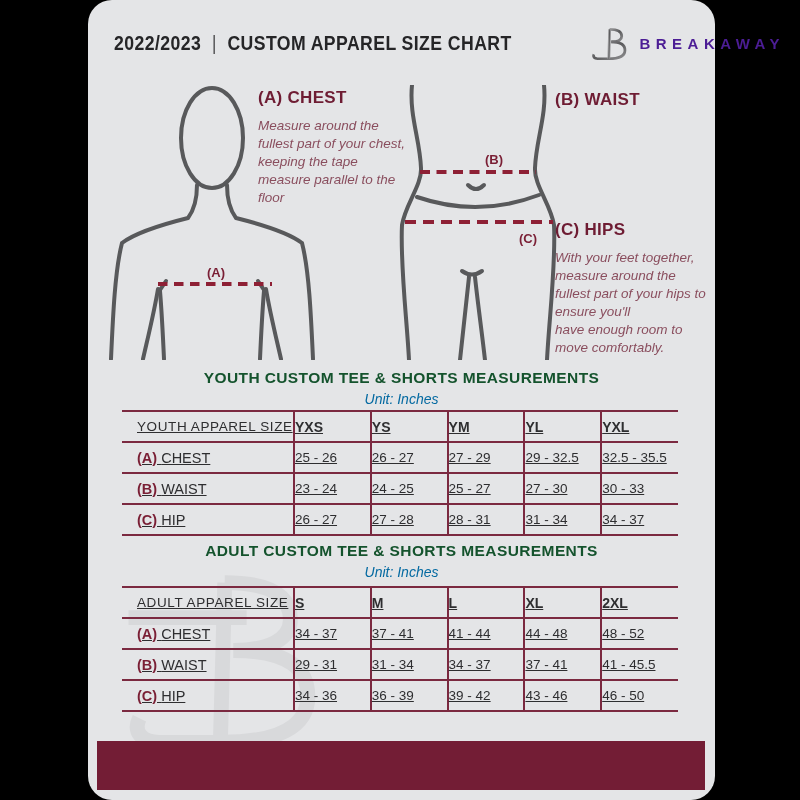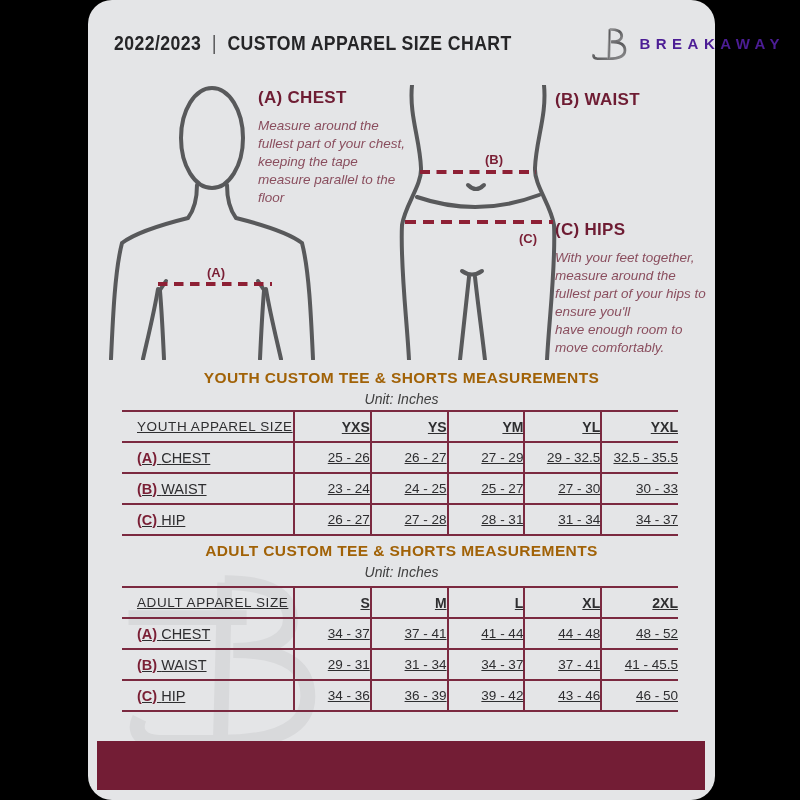--- a/index.html
+++ b/index.html
@@ -16,28 +16,28 @@
   .brand-text { font-size:15px; font-weight:bold; letter-spacing:5.5px; color:#4c1d95; }
 
   
   .fig { position:absolute; }
   .guide-block { position:absolute; width:156px; }
   .guide-h { font-size:17px; font-weight:bold; color:#6e1c33; letter-spacing:.3px; margin-bottom:9px; }
   .guide-p { font-size:13.5px; font-style:italic; color:#8a4e5e; line-height:1.33; white-space:pre-line; }
 
   
   .section-head { position:absolute; left:0; width:627px; text-align:center; }
-  .sec-title { font-size:15.5px; font-weight:bold; color:#a16207; letter-spacing:.4px; }
-  .sec-unit { font-size:14px; font-style:italic; color:#404040; margin-top:4px; }
+  .sec-title { font-size:15.5px; font-weight:bold; color:#14532d; letter-spacing:.4px; }
+  .sec-unit { font-size:14px; font-style:italic; color:#0369a1; margin-top:4px; }
 
   
   .size-table { position:absolute; left:34px; width:556px; border-collapse:collapse; table-layout:fixed; }
   .size-table th, .size-table td { height:31px; vertical-align:middle; border-top:2px solid #7b2940; border-bottom:2px solid #7b2940; color:#2e2e30;text-decoration:underline; }
   .size-table th:first-child, .size-table td:first-child { width:172px; text-align:left; padding-left:15px; }
-  .size-table th + th, .size-table td + td { border-left:2px solid #7b2940; text-align:right; }
+  .size-table th + th, .size-table td + td { border-left:2px solid #7b2940; text-align:left; }
   .size-table thead th:first-child { font-weight:normal; font-size:13.5px; letter-spacing:.6px; }
   .size-table thead th + th { font-weight:bold; font-size:14px; }
   .size-table td { font-size:13.5px; }
   .size-table td.row-label { font-size:14.5px; }
   .size-table td.row-label .prefix { color:#7a1f35; font-weight:bold; }
 
   
   .watermark { position:absolute; left:14px; top:552px; z-index:0; opacity:1; }
   .footer-bar { position:absolute; left:9px; top:741px; width:608px; height:49px; background:#731d35; z-index:2; }
   .content { position:relative; z-index:1; }

